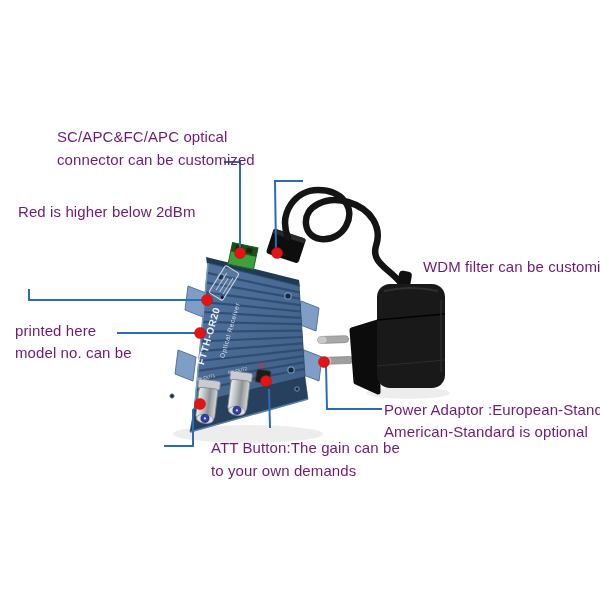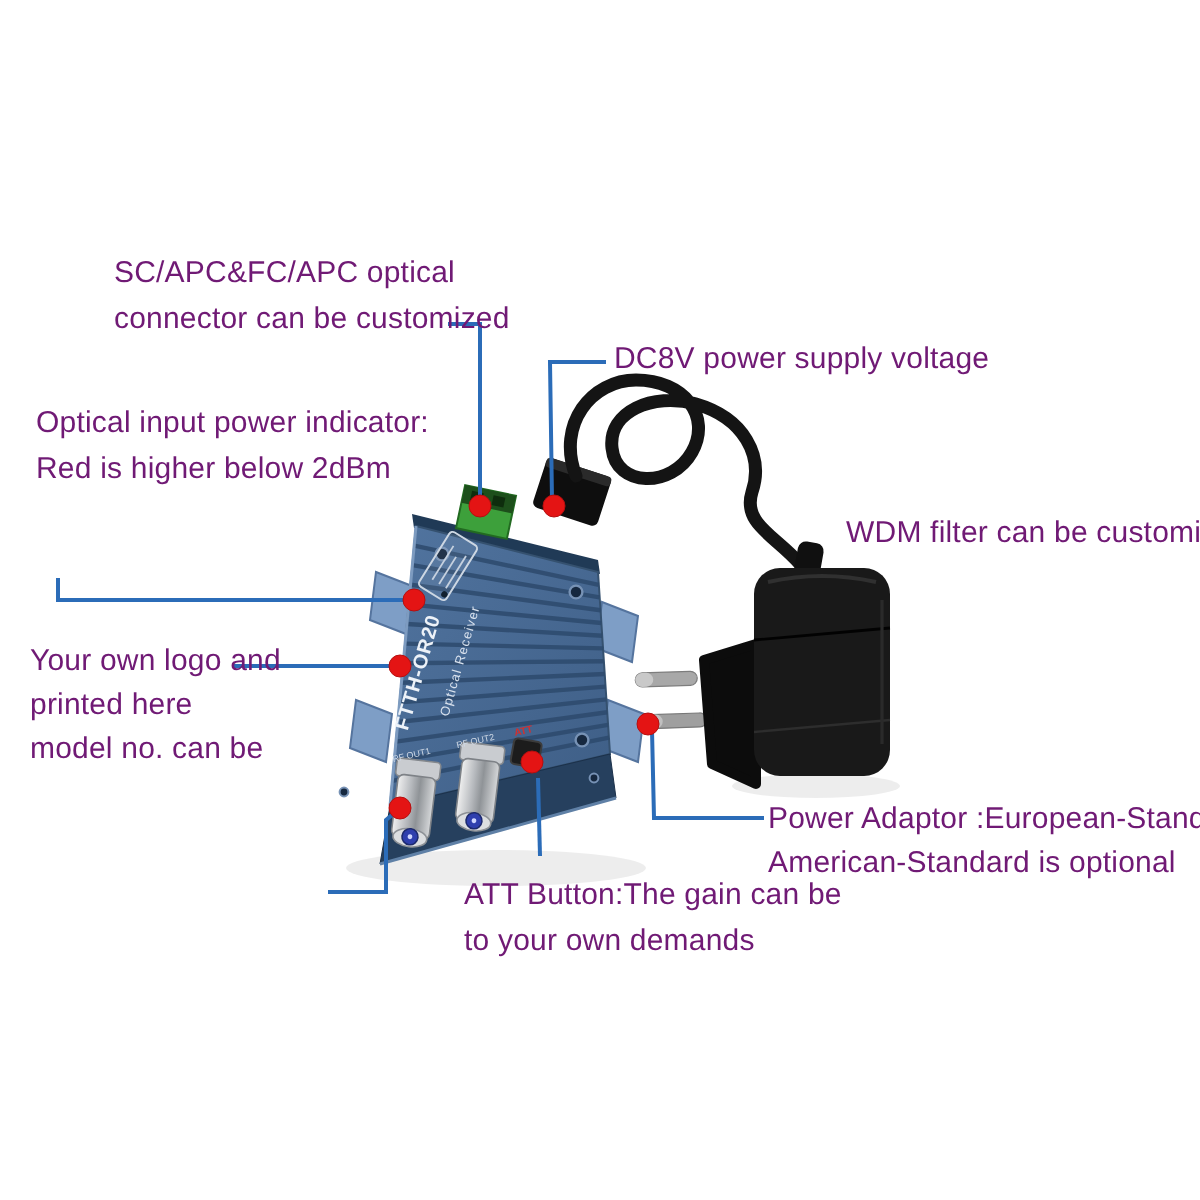--- a/index.html
+++ b/index.html
@@ -163,41 +163,36 @@
       <circle cx="266" cy="381" r="5.5"></circle>
       <circle cx="324" cy="362" r="5.5"></circle>
     </g>
   </svg>
 
   <div class="ann" style="left:57px;top:125px">
     <div>SC/APC&amp;FC/APC optical</div>
     <div>connector can be customized</div>
   </div>
 
-  <div class="ann" style="left:307px;top:168px">
-    <div>DC8V power supply voltage</div>
-  </div>
 
   <div class="ann" style="left:18px;top:200px">
-    <div>Optical input power indicator:</div>
     <div>Red is higher below 2dBm</div>
   </div>
 
   <div class="ann" style="left:423px;top:255px">
     <div>WDM filter can be customized</div>
   </div>
 
   <div class="ann lh22" style="left:15px;top:320px">
-    <div>Your own logo and</div>
     <div>printed here</div>
     <div>model no. can be</div>
   </div>
 
 
-  <div class="ann" style="left:232px;top:436px">
+  <div class="ann" style="left:211px;top:436px">
     <div>ATT Button:The gain can be</div>
     <div>to your own demands</div>
   </div>
 
   <div class="ann lh22" style="left:384px;top:399px">
     <div>Power Adaptor :European-Standard or</div>
     <div>American-Standard is optional</div>
   </div>
 
 </div>

